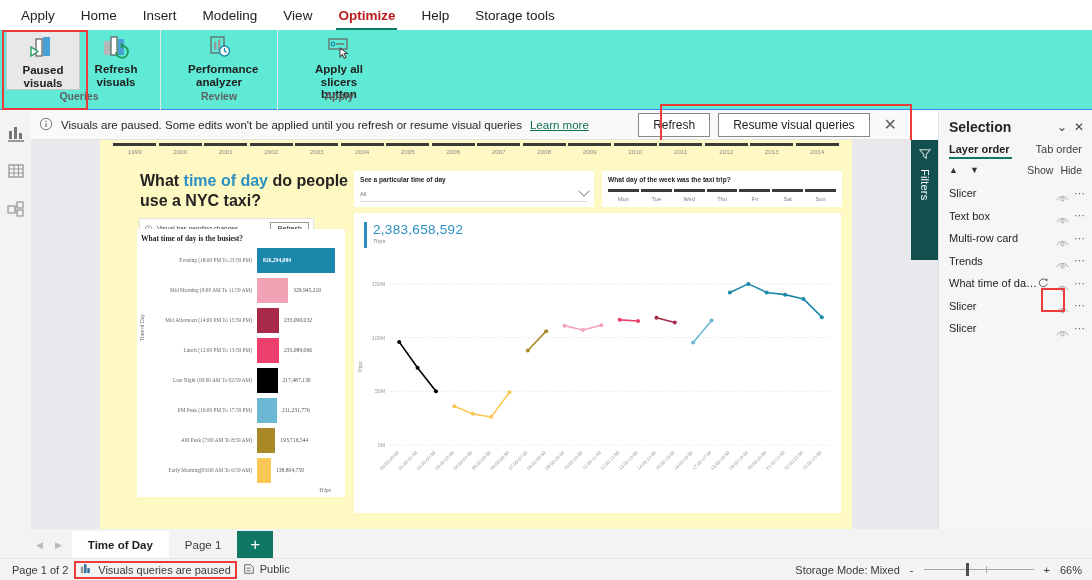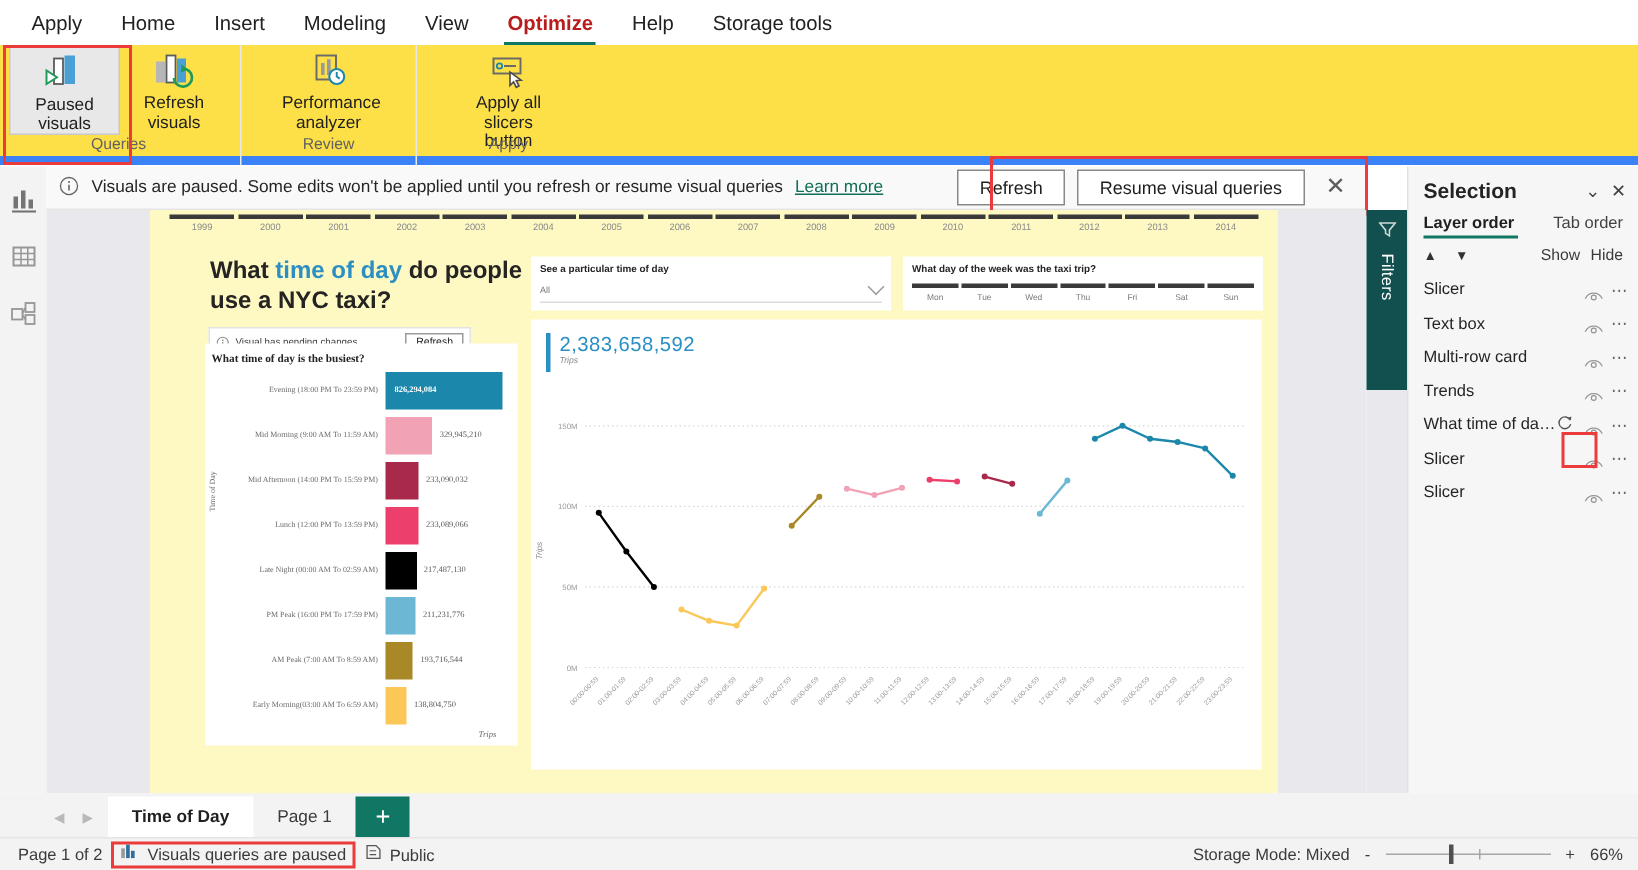--- a/index.html
+++ b/index.html
@@ -24,22 +24,22 @@
   }
   .rtab.active { font-weight:bold; color:#b91c1c; }
   .rtab.active::after {
     content:""; position:absolute; left:11px; right:11px; bottom:-4px;
     height:2.5px; background:#0f7764;
   }
 
   
   .ribbon {
     position:absolute; top:30px; left:0; width:1092px; height:80px;
-    background:#fde047; border-bottom:6px solid #3b82f6;
-    display:flex; align-items:flex-start;
+    background:#5eead4; border-bottom:1px solid #3b82f6;
+    display:flex; align-items:flex-start;font-weight:bold;
   }
   .rgroup { position:relative; height:80px; display:flex; flex-direction:column;
             align-items:center; padding:0 8px; }
   .rgroup + .rgroup { border-left:1px solid #e8e8e8; }
   .rgroup-items { display:flex; align-items:flex-start; height:62px; }
   .rgroup-label { font-size:10.5px; color:#616161; text-align:center;
                   width:100%; margin-top:-2px; }
   .rbtn {
     display:flex; flex-direction:column; align-items:center; justify-content:flex-start;
     width:auto; min-width:42px; padding:3px 5px 0; cursor:default;
@@ -207,21 +207,21 @@
   .ptab-add { width:36px; height:27px; background:#0f7764; color:#fff;
               display:flex; align-items:center; justify-content:center;
               font-size:17px; cursor:pointer; }
 
   
   .statusbar {
     position:absolute; left:0; top:558px; width:1092px; height:22px;
     background:#f3f3f3; display:flex; align-items:center; font-size:11px;
     color:#3b3a39; padding:0 6px; border-top:1px solid #e5e5e5;
   }
-  .sb-seg { display:flex; align-items:flex-end; gap:5px; padding:0 6px; }
+  .sb-seg { display:flex; align-items:flex-start; gap:5px; padding:0 6px; }
   .sb-right { margin-left:auto; display:flex; align-items:center; gap:10px; padding-right:4px;}
   .zoomtrack { width:110px; height:1px; background:#a7a7a7; position:relative; }
   .zoomthumb { position:absolute; left:42px; top:-6px; width:3px; height:13px; background:#505050;}
   .ztick { position:absolute; left:62px; top:-3px; width:1px; height:7px; background:#a7a7a7;}
   .paused-status { border:2px solid #ec3b3b; padding:0 4px; display:flex;
                    align-items:center; gap:5px; height:18px; }
 </style>
 </head>
 <body>
 <div id="app">

